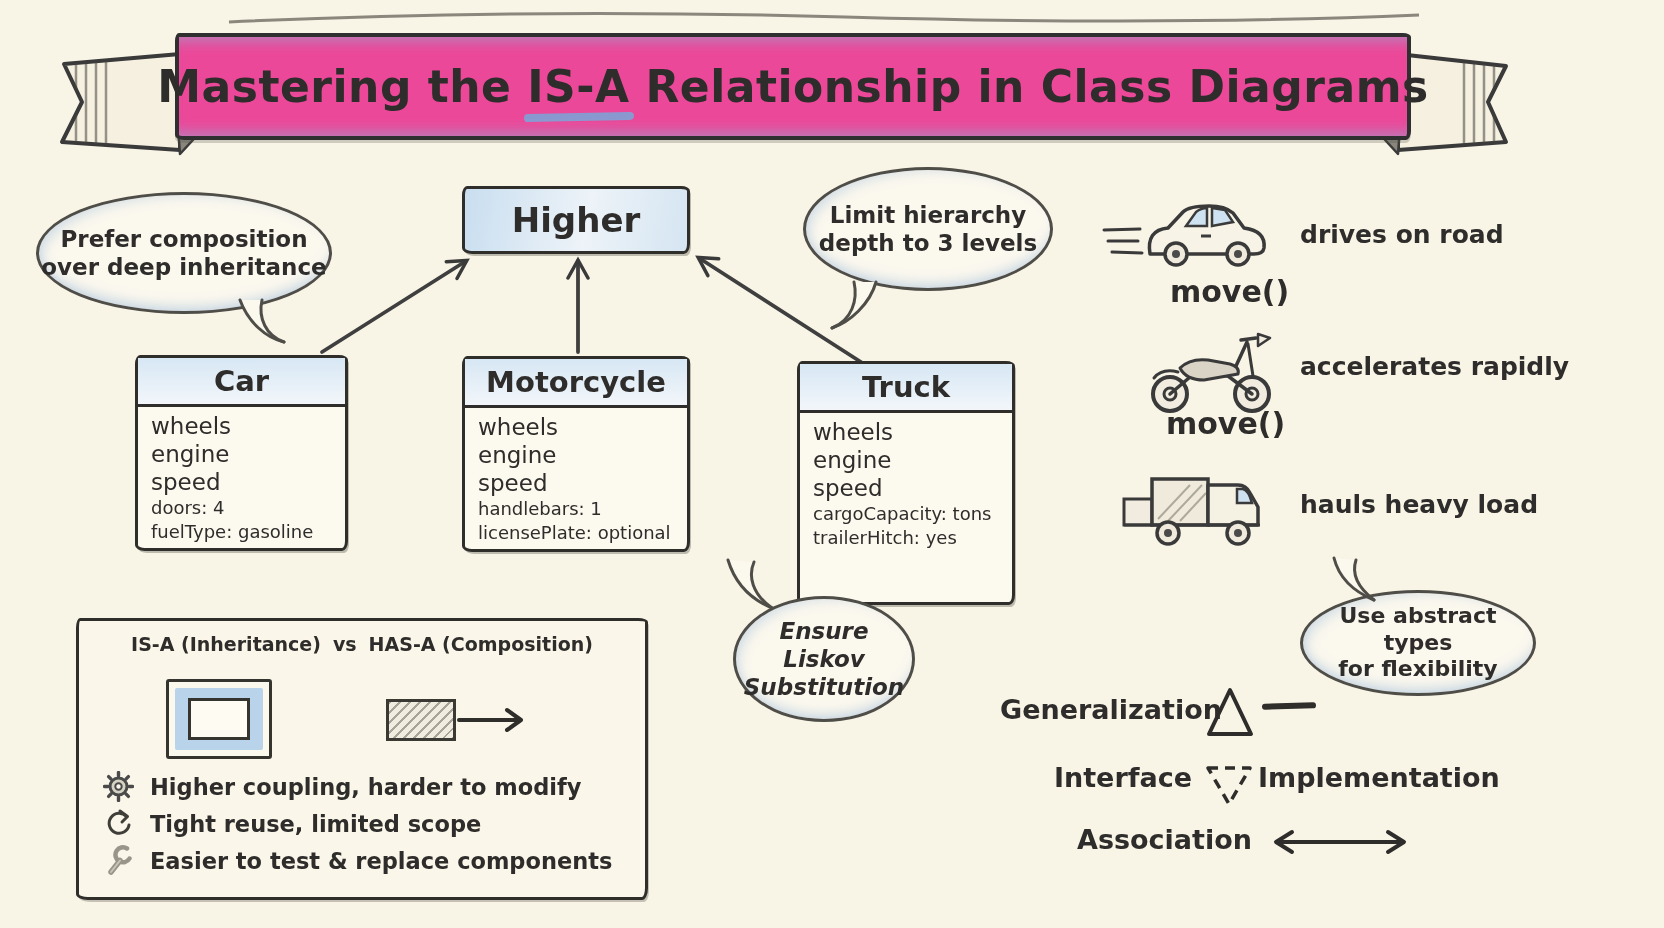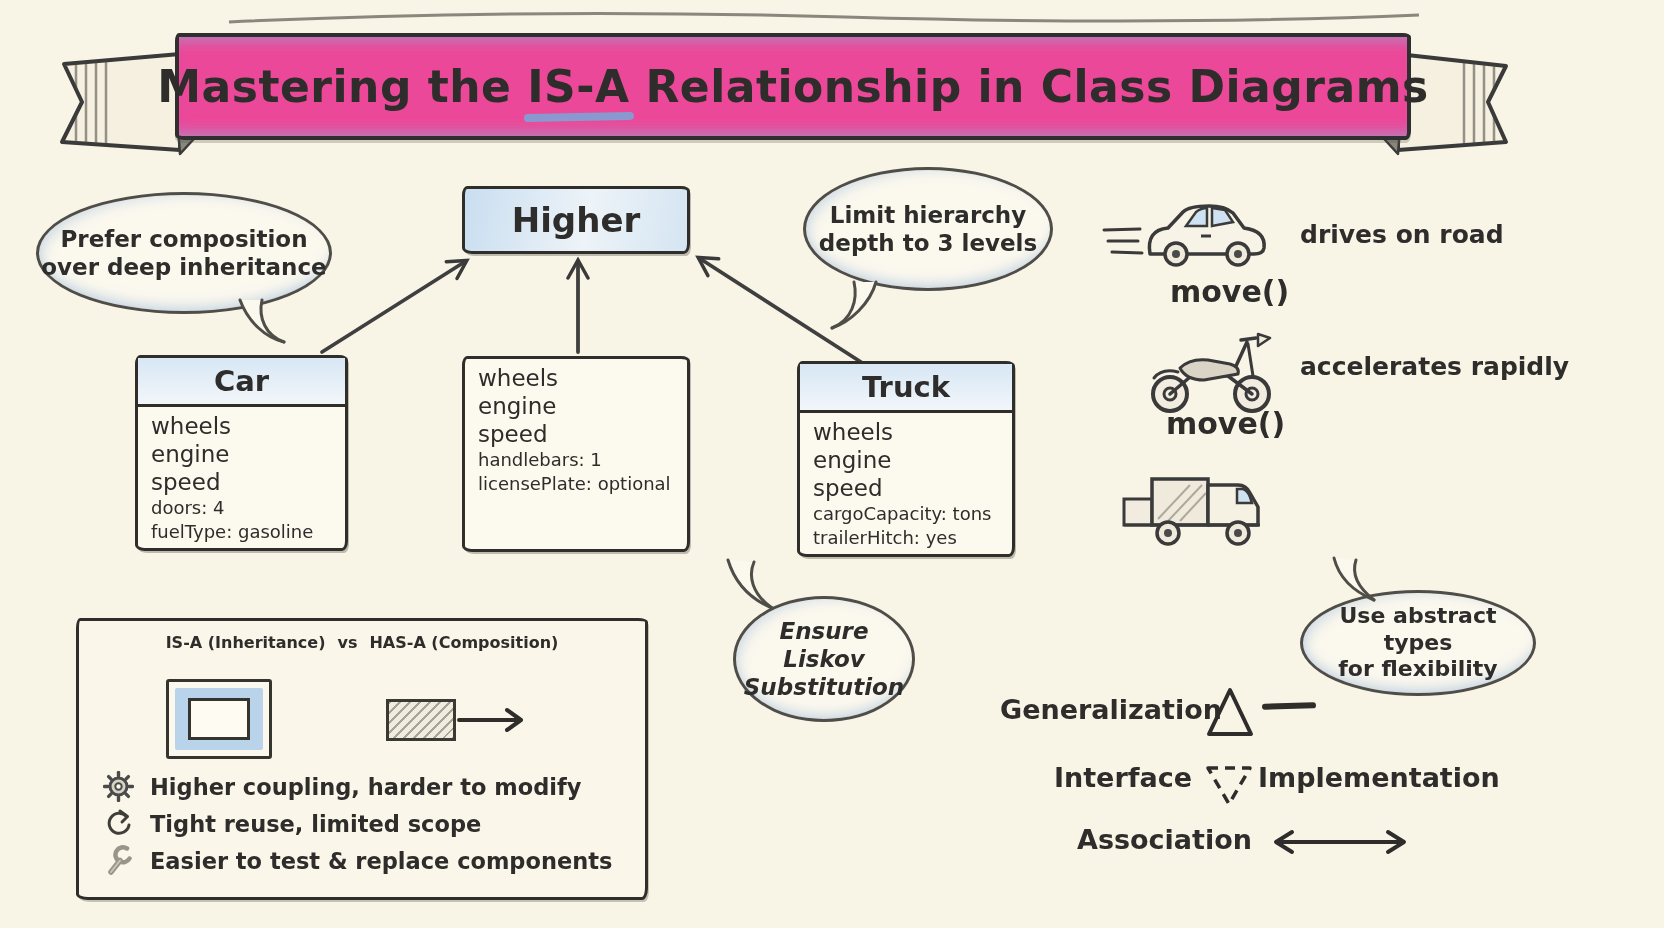--- a/index.html
+++ b/index.html
@@ -40,21 +40,21 @@
     box-sizing:border-box;
   }
   .vehicle-box{
     left:462px;top:186px;width:228px;height:68px;
     background:linear-gradient(100deg,#c9def0,#edf3f8 55%,#d5e5f2);
     display:flex;align-items:center;justify-content:center;
     font-size:34px;font-weight:700;
   }
   .car-box{left:135px;top:355px;width:213px;height:196px;}
   .moto-box{left:462px;top:356px;width:228px;height:196px;}
-  .truck-box{left:797px;top:361px;width:218px;height:196px;}
+  .truck-box{left:797px;top:361px;width:218px;height:244px;}
   .clshead{
     height:46px;border-bottom:3px solid #2f2e2b;
     background:linear-gradient(180deg,#d7e7f4,#f2f6fa);
     display:flex;align-items:center;justify-content:center;
     font-size:29px;font-weight:700;
   }
   .clsbody{padding:5px 0 0 13px;}
   .attr{font-size:23px;line-height:28px;}
   .attr.small{font-size:18px;line-height:24px;}
 
@@ -90,21 +90,21 @@
   .method-moto{left:1166px;top:406px;}
 
   
   .compare{
     left:76px;top:618px;width:572px;height:282px;
     border:3.5px solid #2f2e2b;background:#faf6e9;box-sizing:border-box;
     border-radius:4px 10px 6px 12px/10px 4px 12px 6px;
     box-shadow:2px 3px 0 -1px rgba(80,78,70,.3);
   }
   .cmp-title{position:absolute;left:0;right:0;top:12px;text-align:center;
-    font-size:16px;font-weight:700;white-space:nowrap;}
+    font-size:19px;font-weight:700;white-space:nowrap;}
   .cmp-vs{margin:0 12px;}
   .isa-glyph{position:absolute;left:87px;top:58px;width:100px;height:74px;
     border:3px solid #35342f;background:#fbf8ee;border-radius:3px;}
   .isa-blue{position:absolute;inset:6px;background:#b9d4ea;border-radius:2px;}
   .isa-inner{position:absolute;left:50%;top:50%;transform:translate(-50%,-50%);
     width:56px;height:36px;background:#fdfbf2;border:3px solid #35342f;}
   .hasa-rect{position:absolute;left:307px;top:78px;width:70px;height:42px;
     border:3px solid #3a3933;box-sizing:border-box;
     background:repeating-linear-gradient(135deg,rgba(95,92,84,.5) 0 2px,rgba(0,0,0,0) 2px 7px),#f0ece0;}
   .hasa-arrow{position:absolute;left:378px;top:84px;}
@@ -196,20 +196,21 @@
     <div class="clsbody">
       <div class="attr">wheels</div>
       <div class="attr">engine</div>
       <div class="attr">speed</div>
       <div class="attr small">doors: 4</div>
       <div class="attr small">fuelType: gasoline</div>
     </div>
   </div>
 
   <div class="clsbox moto-box">
+    <div class="clshead">Motorcycle</div>
     <div class="clsbody">
       <div class="attr">wheels</div>
       <div class="attr">engine</div>
       <div class="attr">speed</div>
       <div class="attr small">handlebars: 1</div>
       <div class="attr small">licensePlate: optional</div>
     </div>
   </div>
 
   <div class="clsbox truck-box">
@@ -307,20 +308,21 @@
         <line x1="60" y1="66" x2="86" y2="38"></line>
     </g>
     <path d="M88 70 L88 30 L118 30 Q126 30 130 38 L138 52 L138 70 Z" fill="#f5f1e3" stroke="#3a3a3a" stroke-width="3.5" stroke-linejoin="round"></path>
     <path d="M117 34 L123 34 Q128 36 130 42 L132 48 L117 48 Z" fill="#cfe2f1" stroke="#3a3a3a" stroke-width="2.5"></path>
     <line x1="4" y1="70" x2="140" y2="70" stroke="#3a3a3a" stroke-width="3"></line>
     <circle cx="48" cy="78" r="11" fill="#efeadb" stroke="#3a3a3a" stroke-width="3.5"></circle>
     <circle cx="48" cy="78" r="4" fill="#4a4a4a"></circle>
     <circle cx="118" cy="78" r="11" fill="#efeadb" stroke="#3a3a3a" stroke-width="3.5"></circle>
     <circle cx="118" cy="78" r="4" fill="#4a4a4a"></circle>
   </svg>
+  <div class="beh beh-hauls">hauls heavy load</div>
 
   <div class="abs compare">
     <div class="cmp-title"><span>IS-A (Inheritance)</span><span class="cmp-vs">vs</span><span>HAS-A (Composition)</span></div>
 
     <div class="isa-glyph">
       <div class="isa-blue">
         <div class="isa-inner"></div>
       </div>
     </div>
 

